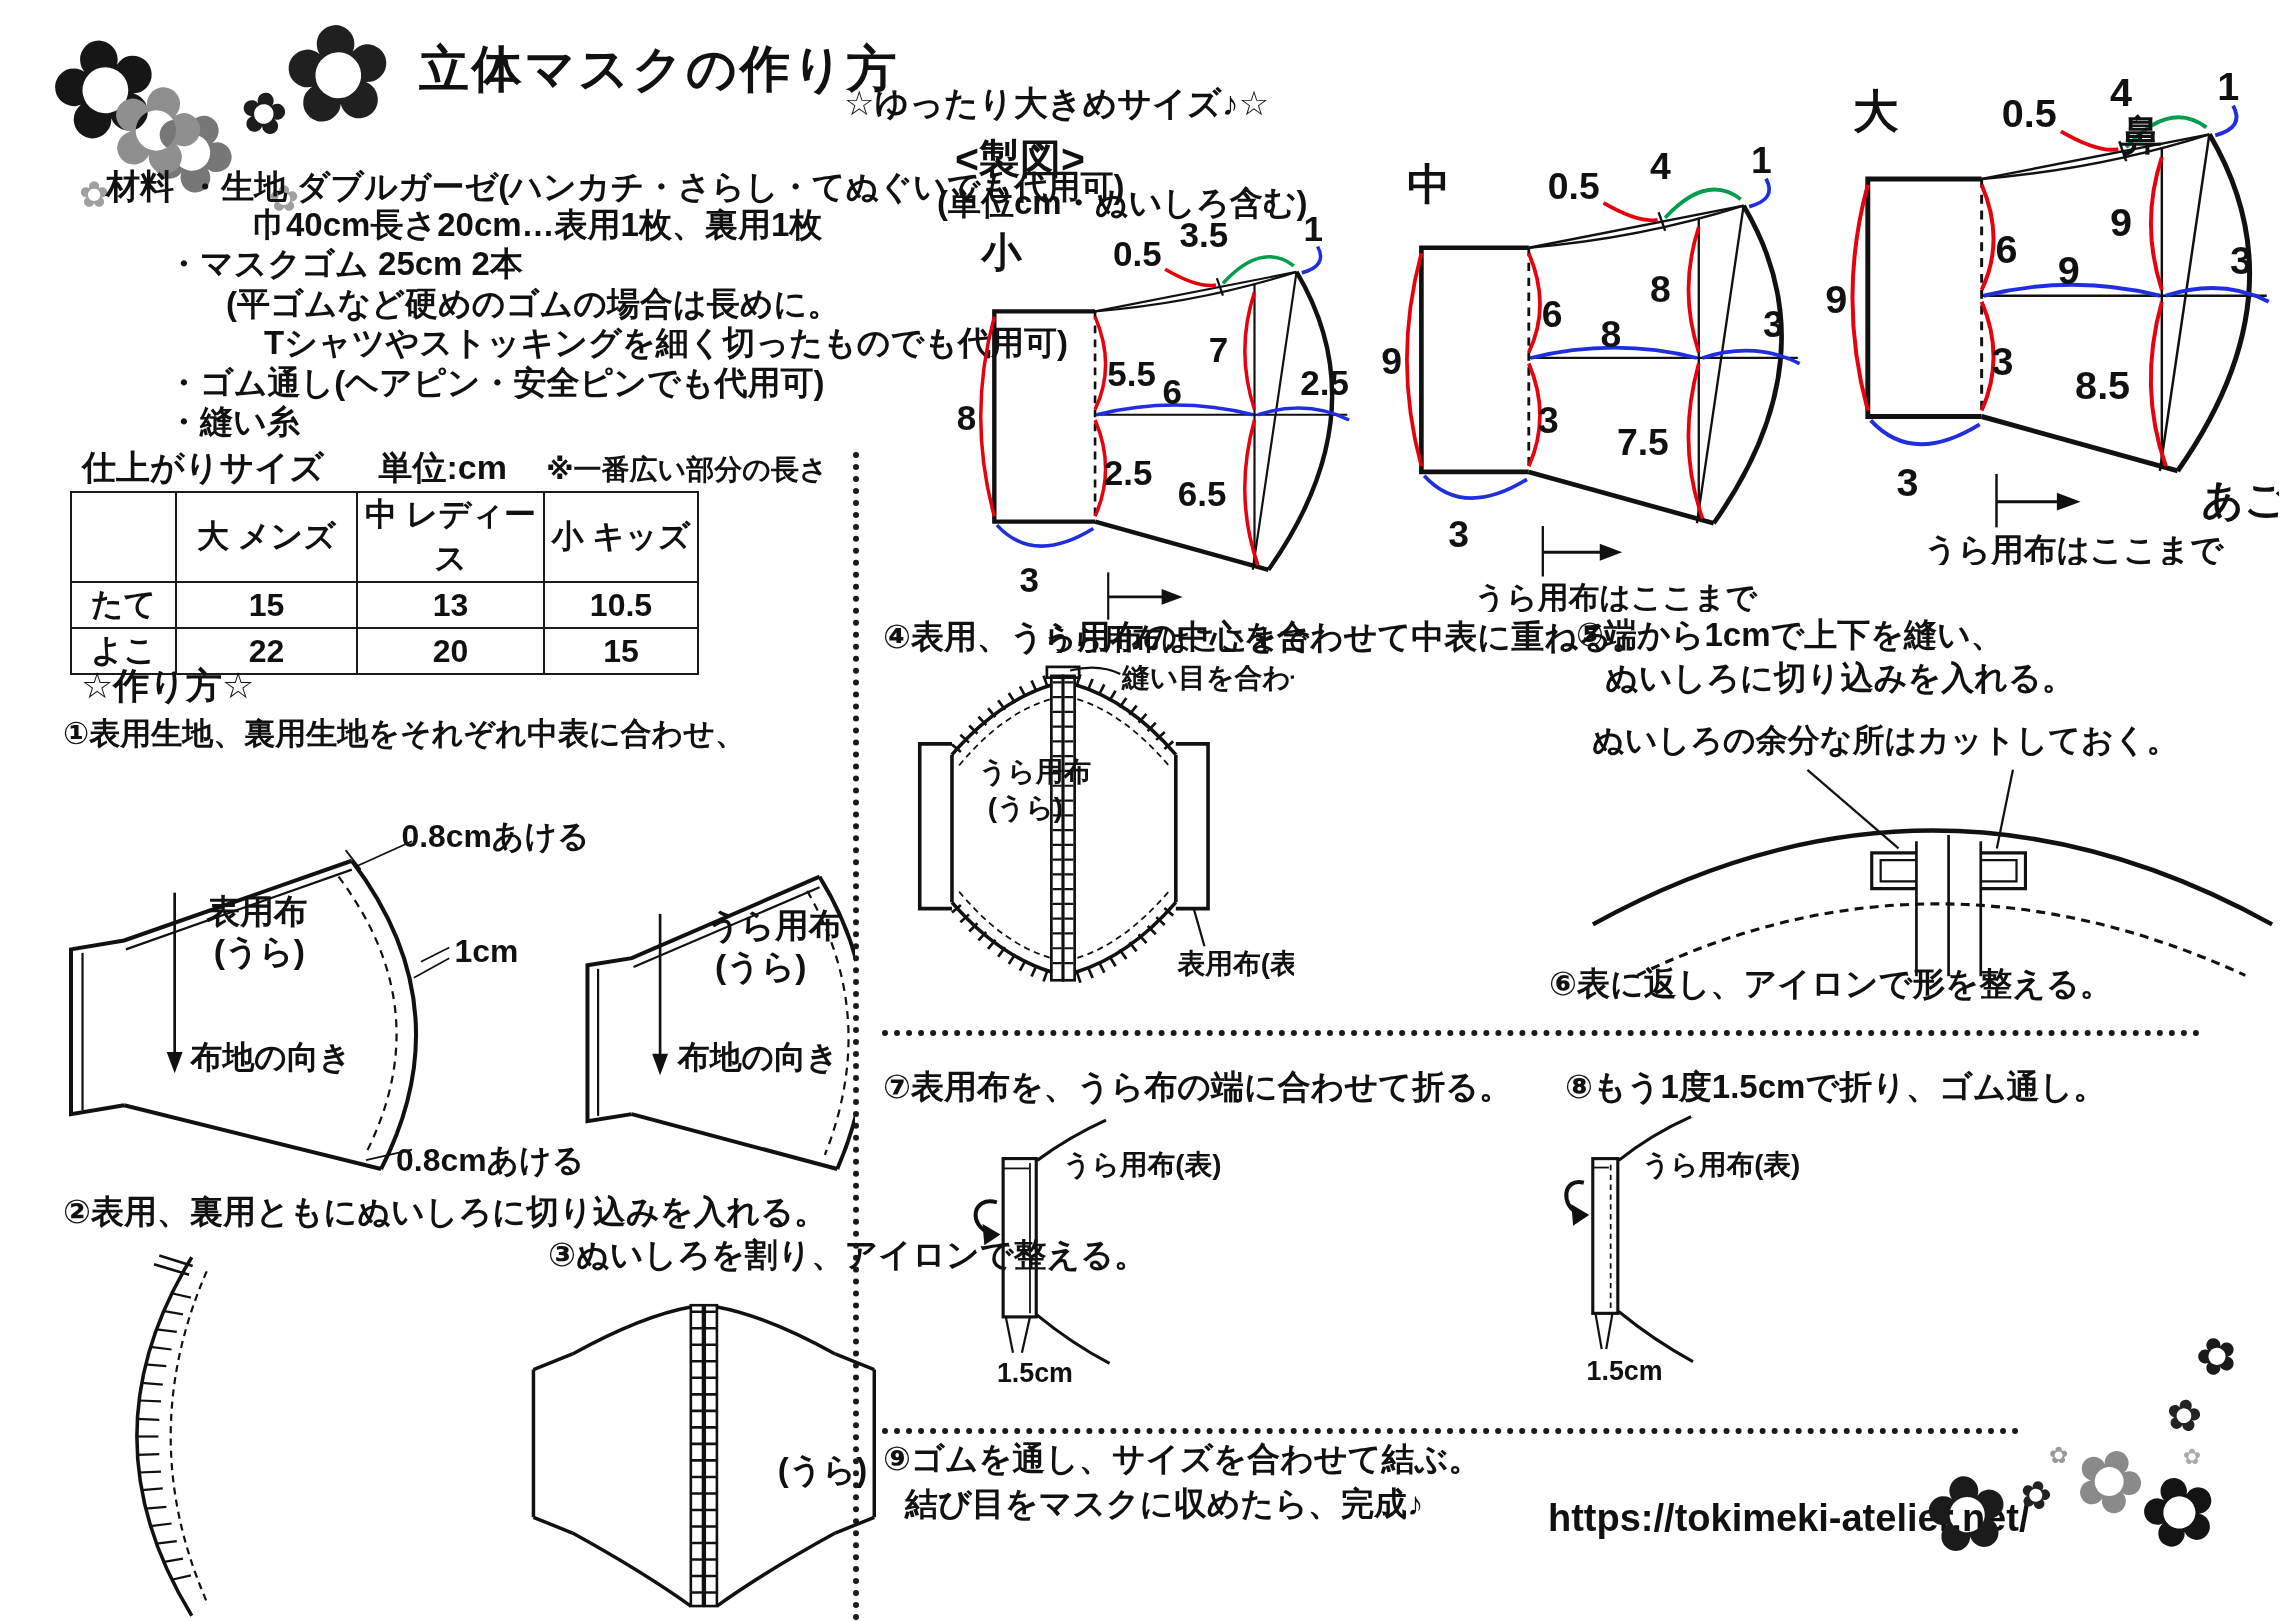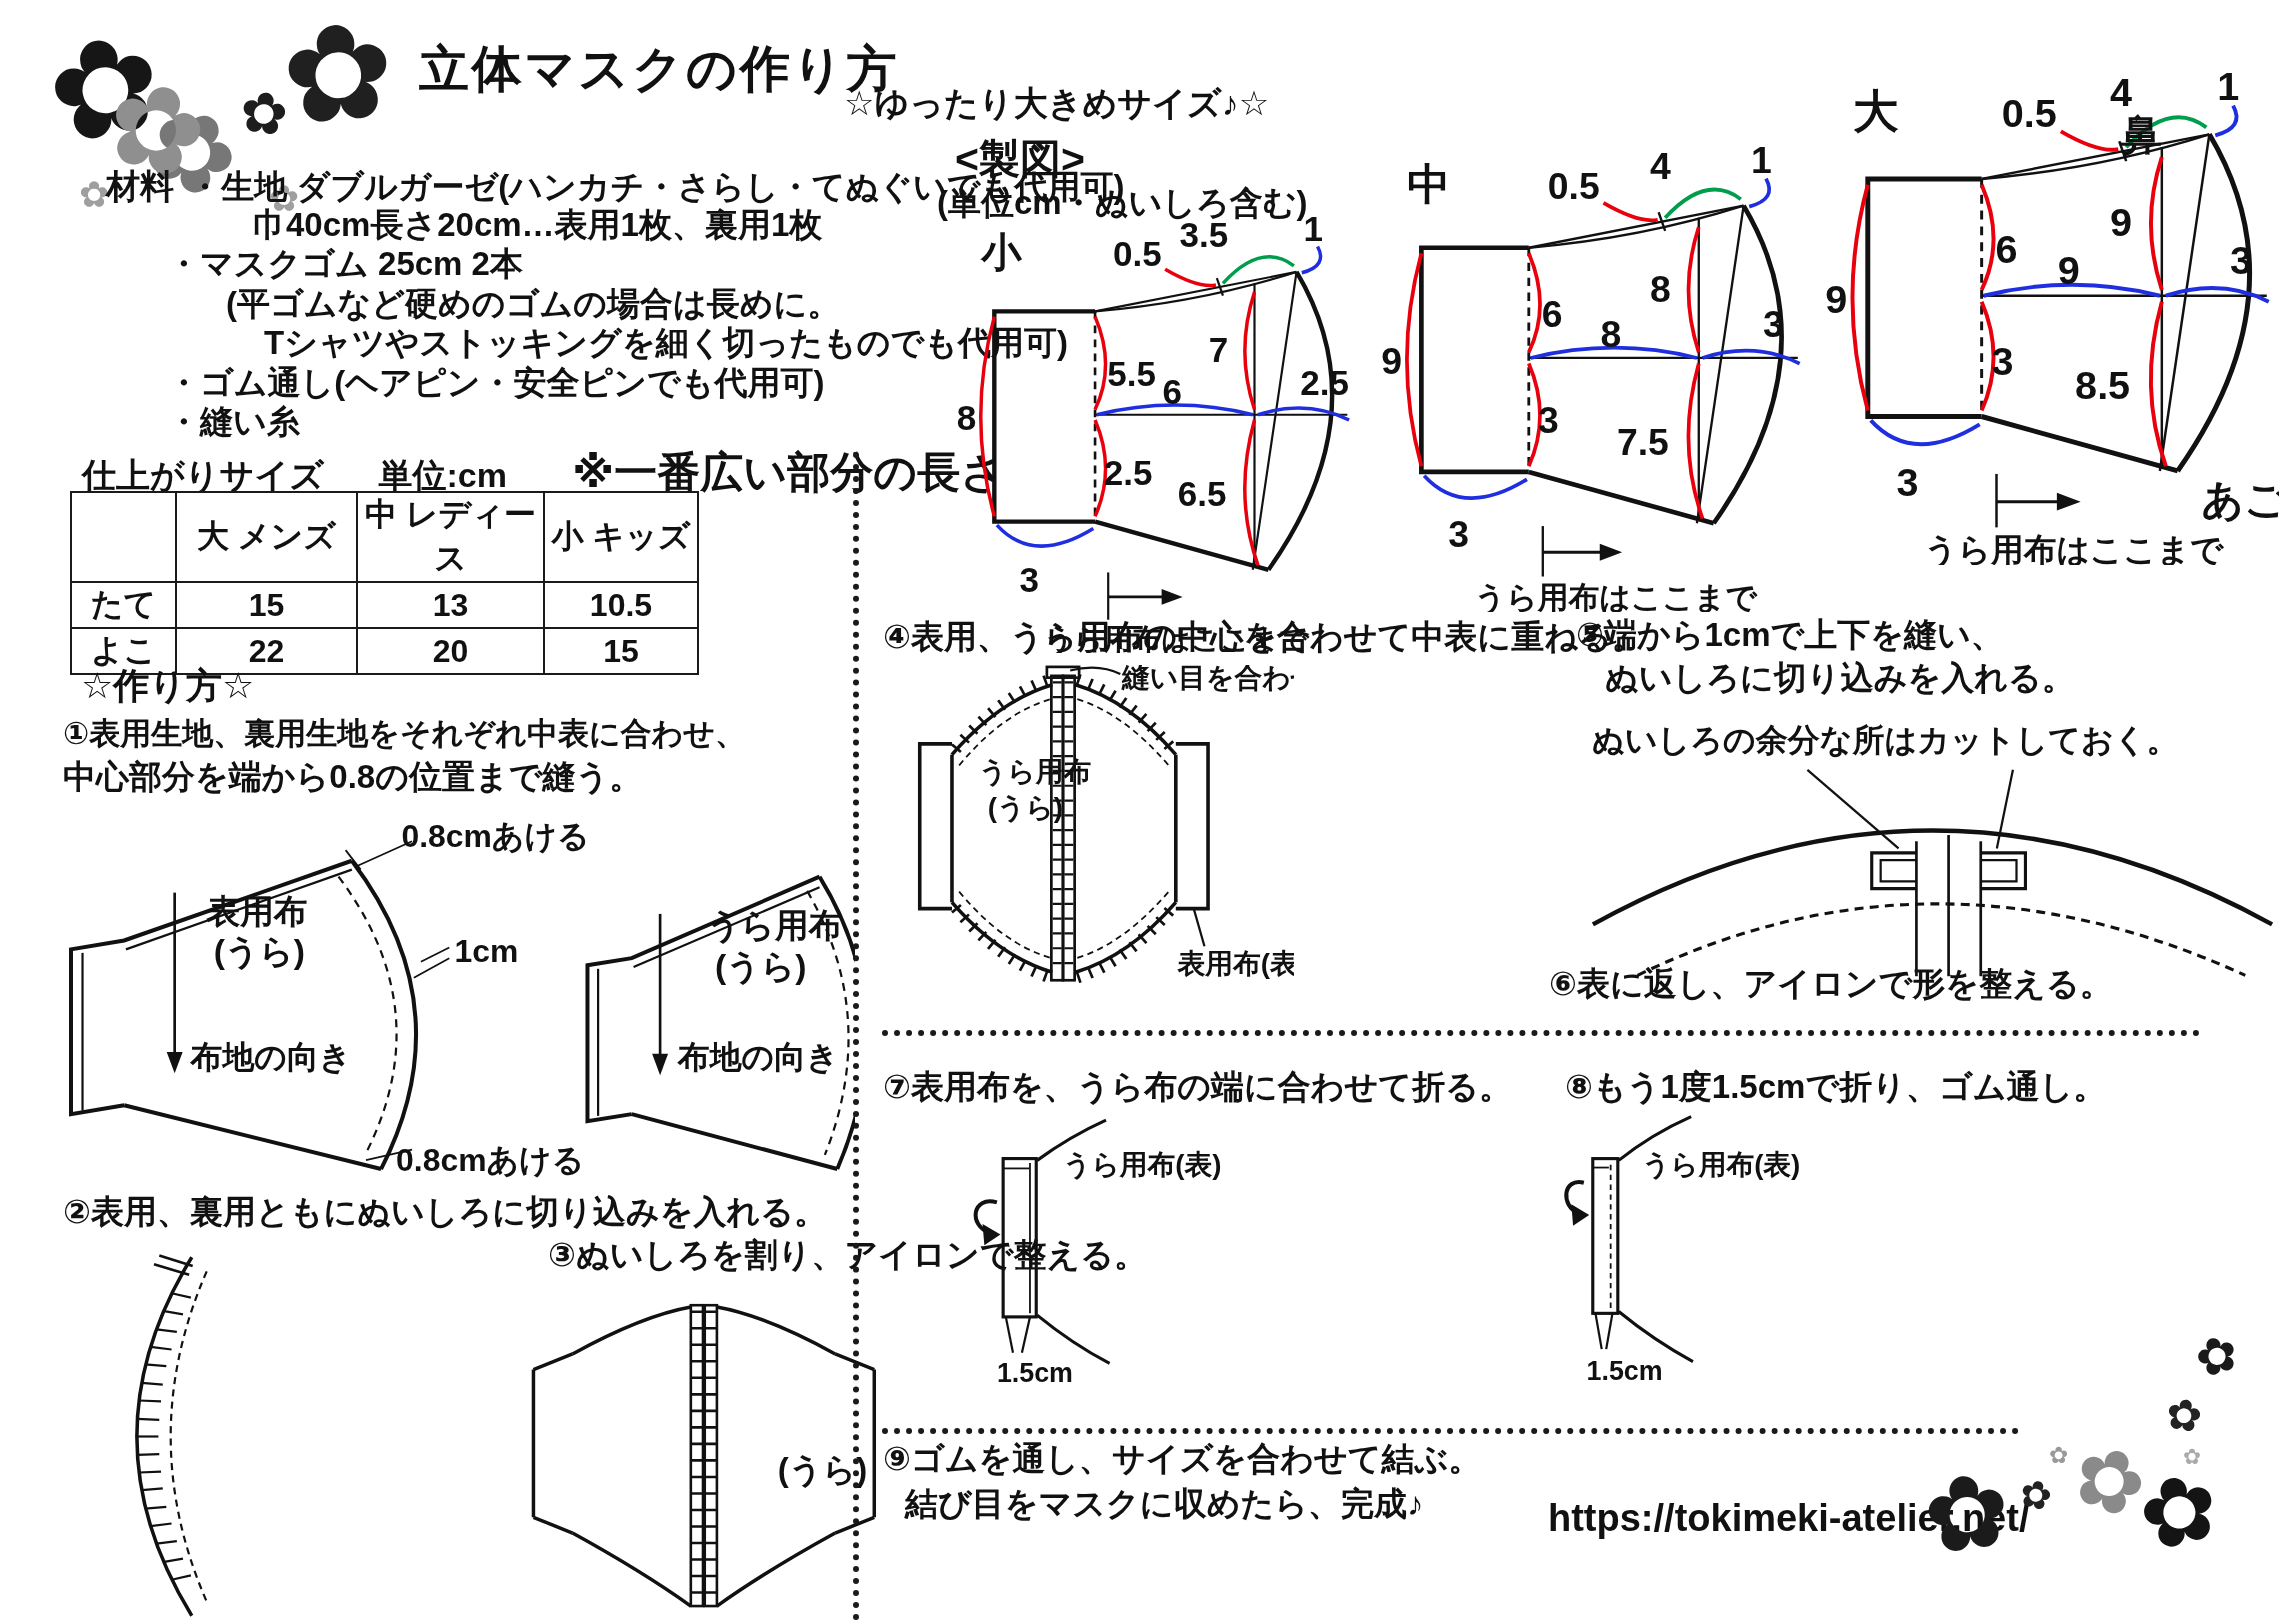--- a/index.html
+++ b/index.html
@@ -40,21 +40,21 @@
   <div class="t" style="left:253px;top:206px;font-size:33px">巾40cm長さ20cm…表用1枚、裏用1枚</div>
   <div class="t" style="left:167px;top:245px;font-size:33px">・マスクゴム  25cm  2本</div>
   <div class="t" style="left:226px;top:285px;font-size:33px">(平ゴムなど硬めのゴムの場合は長めに。</div>
   <div class="t" style="left:264px;top:324px;font-size:33px">Tシャツやストッキングを細く切ったものでも代用可)</div>
   <div class="t" style="left:167px;top:364px;font-size:33px">・ゴム通し(ヘアピン・安全ピンでも代用可)</div>
   <div class="t" style="left:167px;top:403px;font-size:33px">・縫い糸</div>
 
   <div class="t" style="left:82px;top:448px;font-size:34px">
     <span class="b">仕上がりサイズ</span>
     <span class="b" style="margin-left:45px">単位:cm</span>
-    <span style="margin-left:56px;font-size:43px">※一番広い部分の長さ</span>
+    <span style="margin-left:30px;font-size:28px">※一番広い部分の長さ</span>
   </div>
 
   <table class="size" style="left:70px;top:491px;width:620px">
     <tbody>
         <tr style="height:42px">
       <th style="width:103px"></th>
       <th style="width:179px">大 メンズ</th>
       <th style="width:185px">中 レディース</th>
       <th style="width:152px">小 キッズ</th>
     </tr>
@@ -68,21 +68,20 @@
       <td>よこ</td>
       <td>22</td>
       <td>20</td>
       <td>15</td>
     </tr>
   </tbody>
     </table>
 
   <div class="t b" style="left:81px;top:665px;font-size:36px">☆作り方☆</div>
   <div class="t" style="left:63px;top:716px;font-size:31px">①表用生地、裏用生地をそれぞれ中表に合わせ、</div>
-  <div class="t" style="left:63px;top:758px;font-size:33px">中心部分を端から0.8の位置まで縫う。</div>
 
   <svg class="svgabs" style="left:40px;top:788px;width:815px;height:390px" viewBox="0 0 920 440">
     <g fill="none" stroke="#111">
       <path d="M352,82 L95,172 L35,182 L35,368 L95,358" stroke-width="4.5"></path>
       <path d="M95,358 L385,430" stroke-width="4.5"></path>
       <path d="M97,182 L352,92" stroke-width="2.5"></path>
       <path d="M48,186 V364" stroke-width="2.5"></path>
       <path d="M352,82 Q478,248 385,430" stroke-width="4.5"></path>
       <path d="M337,100 Q450,250 368,412" stroke-width="2.5" stroke-dasharray="9 7"></path>
       <path d="M345,70 L362,92" stroke-width="2"></path>

